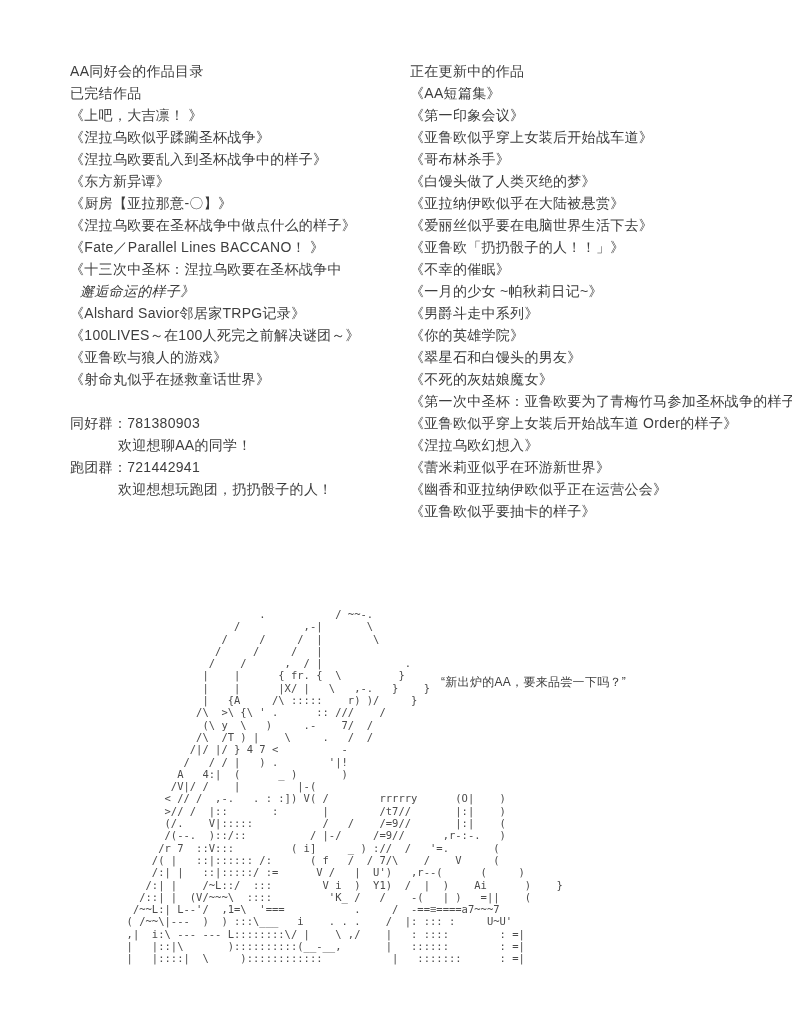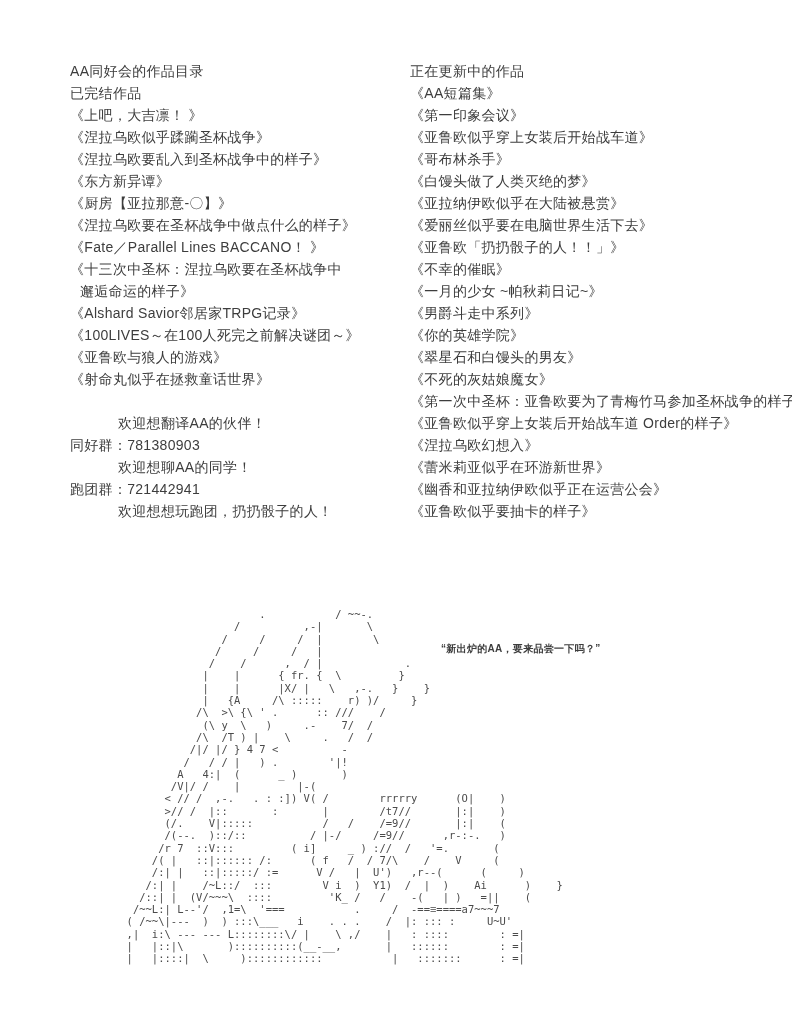--- a/index.html
+++ b/index.html
@@ -19,30 +19,29 @@
     white-space: nowrap;
     font-size: 14px;
   }
   .col .line {
     height: 22px;
     line-height: 22px;
     letter-spacing: 0.3px;
   }
   .col.left  { left: 38px; }
   .col.right { left: 378px; }
-  .line.indent1 { padding-left: 18px; }
+  .line.indent1 { padding-left: 18px; font-style: italic; }
   .line.indent2 { padding-left: 56px; }
   .quote {
     position: absolute;
     left: 417px;
-    top: 618px;
-    font-size: 10px;
+    top: 650px;
+    font-size: 12px;
     white-space: nowrap;
     letter-spacing: 0.3px;
-    font-weight: bold;
   }
   .aa {
     position: absolute;
     left: 52px;
     top: 584px;
     font-family: "DejaVu Sans Mono", monospace;
     font-size: 10.5px;
     line-height: 12.3px;
     color: #4a4a4a;
     white-space: pre;
@@ -64,21 +63,20 @@
       <div class="line">《厨房【亚拉那意-〇】》</div>
       <div class="line">《涅拉乌欧要在圣杯战争中做点什么的样子》</div>
       <div class="line">《Fate／Parallel Lines BACCANO！ 》</div>
       <div class="line">《十三次中圣杯：涅拉乌欧要在圣杯战争中</div>
       <div class="line indent1">邂逅命运的样子》</div>
       <div class="line">《Alshard Savior邻居家TRPG记录》</div>
       <div class="line">《100LIVES～在100人死完之前解决谜团～》</div>
       <div class="line">《亚鲁欧与狼人的游戏》</div>
       <div class="line">《射命丸似乎在拯救童话世界》</div>
       <div class="line">&nbsp;</div>
-      <div class="line indent2">欢迎想翻译AA的伙伴！</div>
       <div class="line">同好群：781380903</div>
       <div class="line indent2">欢迎想聊AA的同学！</div>
       <div class="line">跑团群：721442941</div>
       <div class="line indent2">欢迎想想玩跑团，扔扔骰子的人！</div>
     </div>
 
   <div class="col right">
 
   <div class="line">正在更新中的作品</div>
       <div class="line">《AA短篇集》</div>

